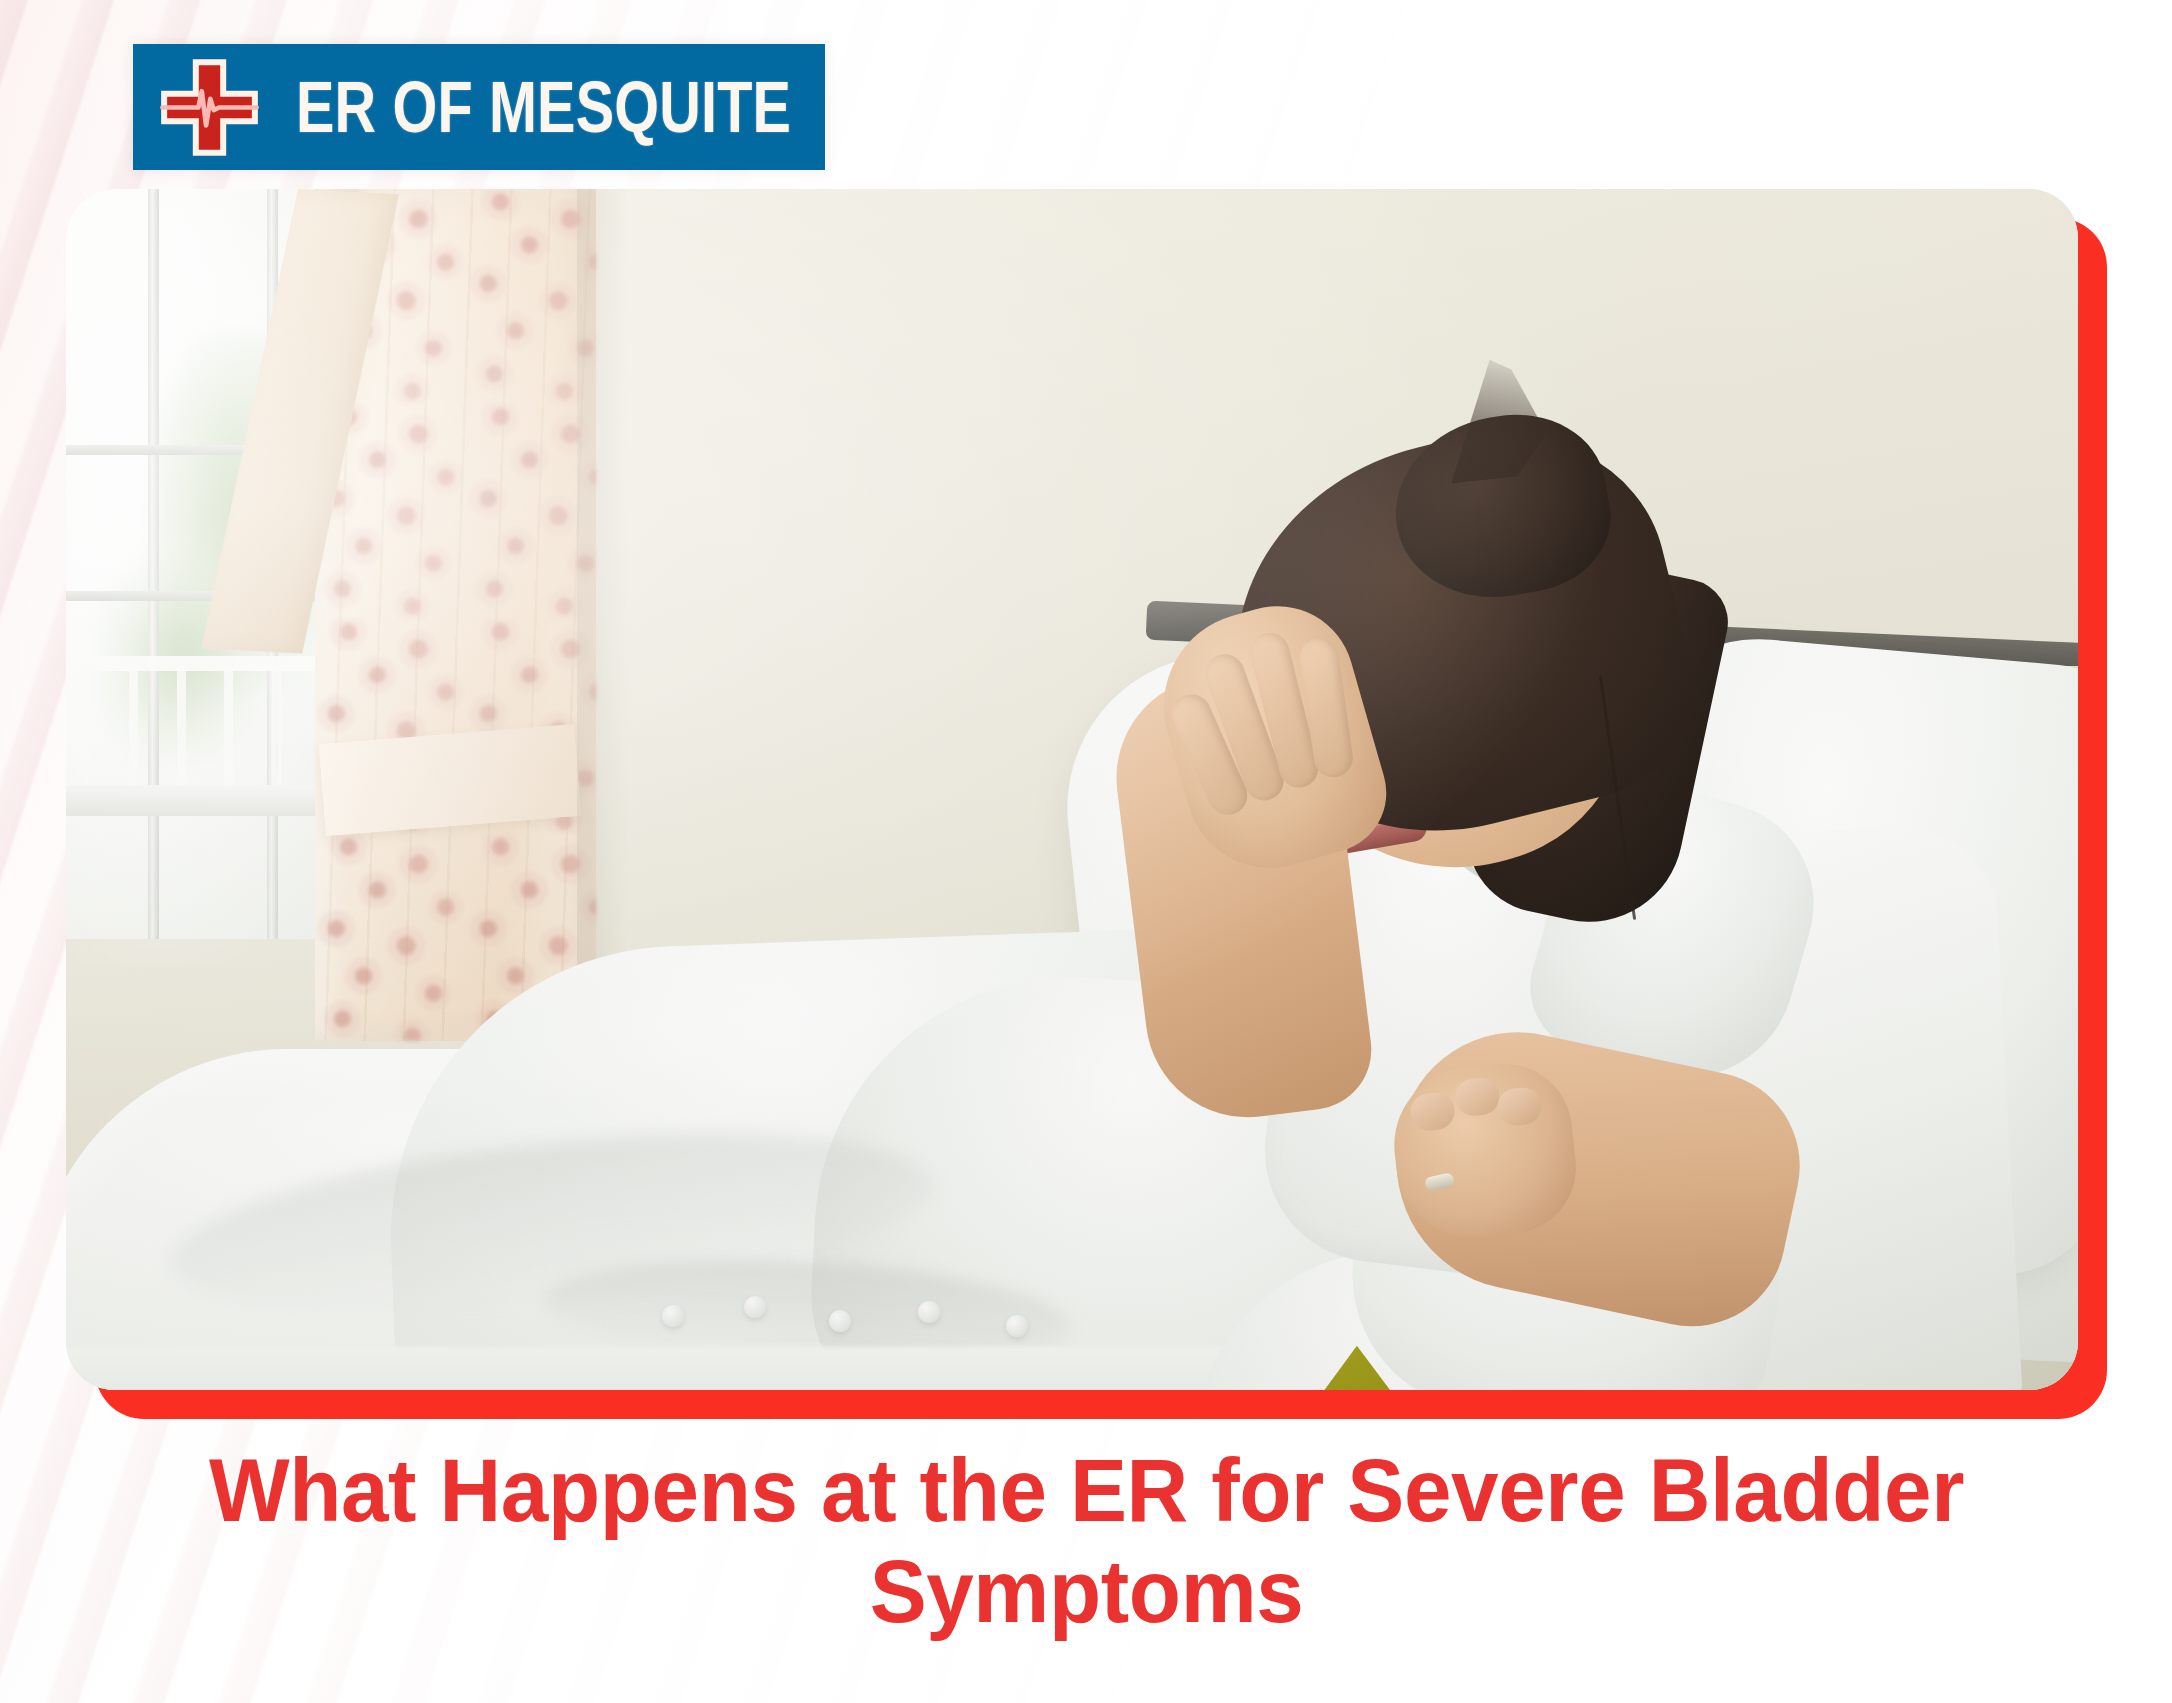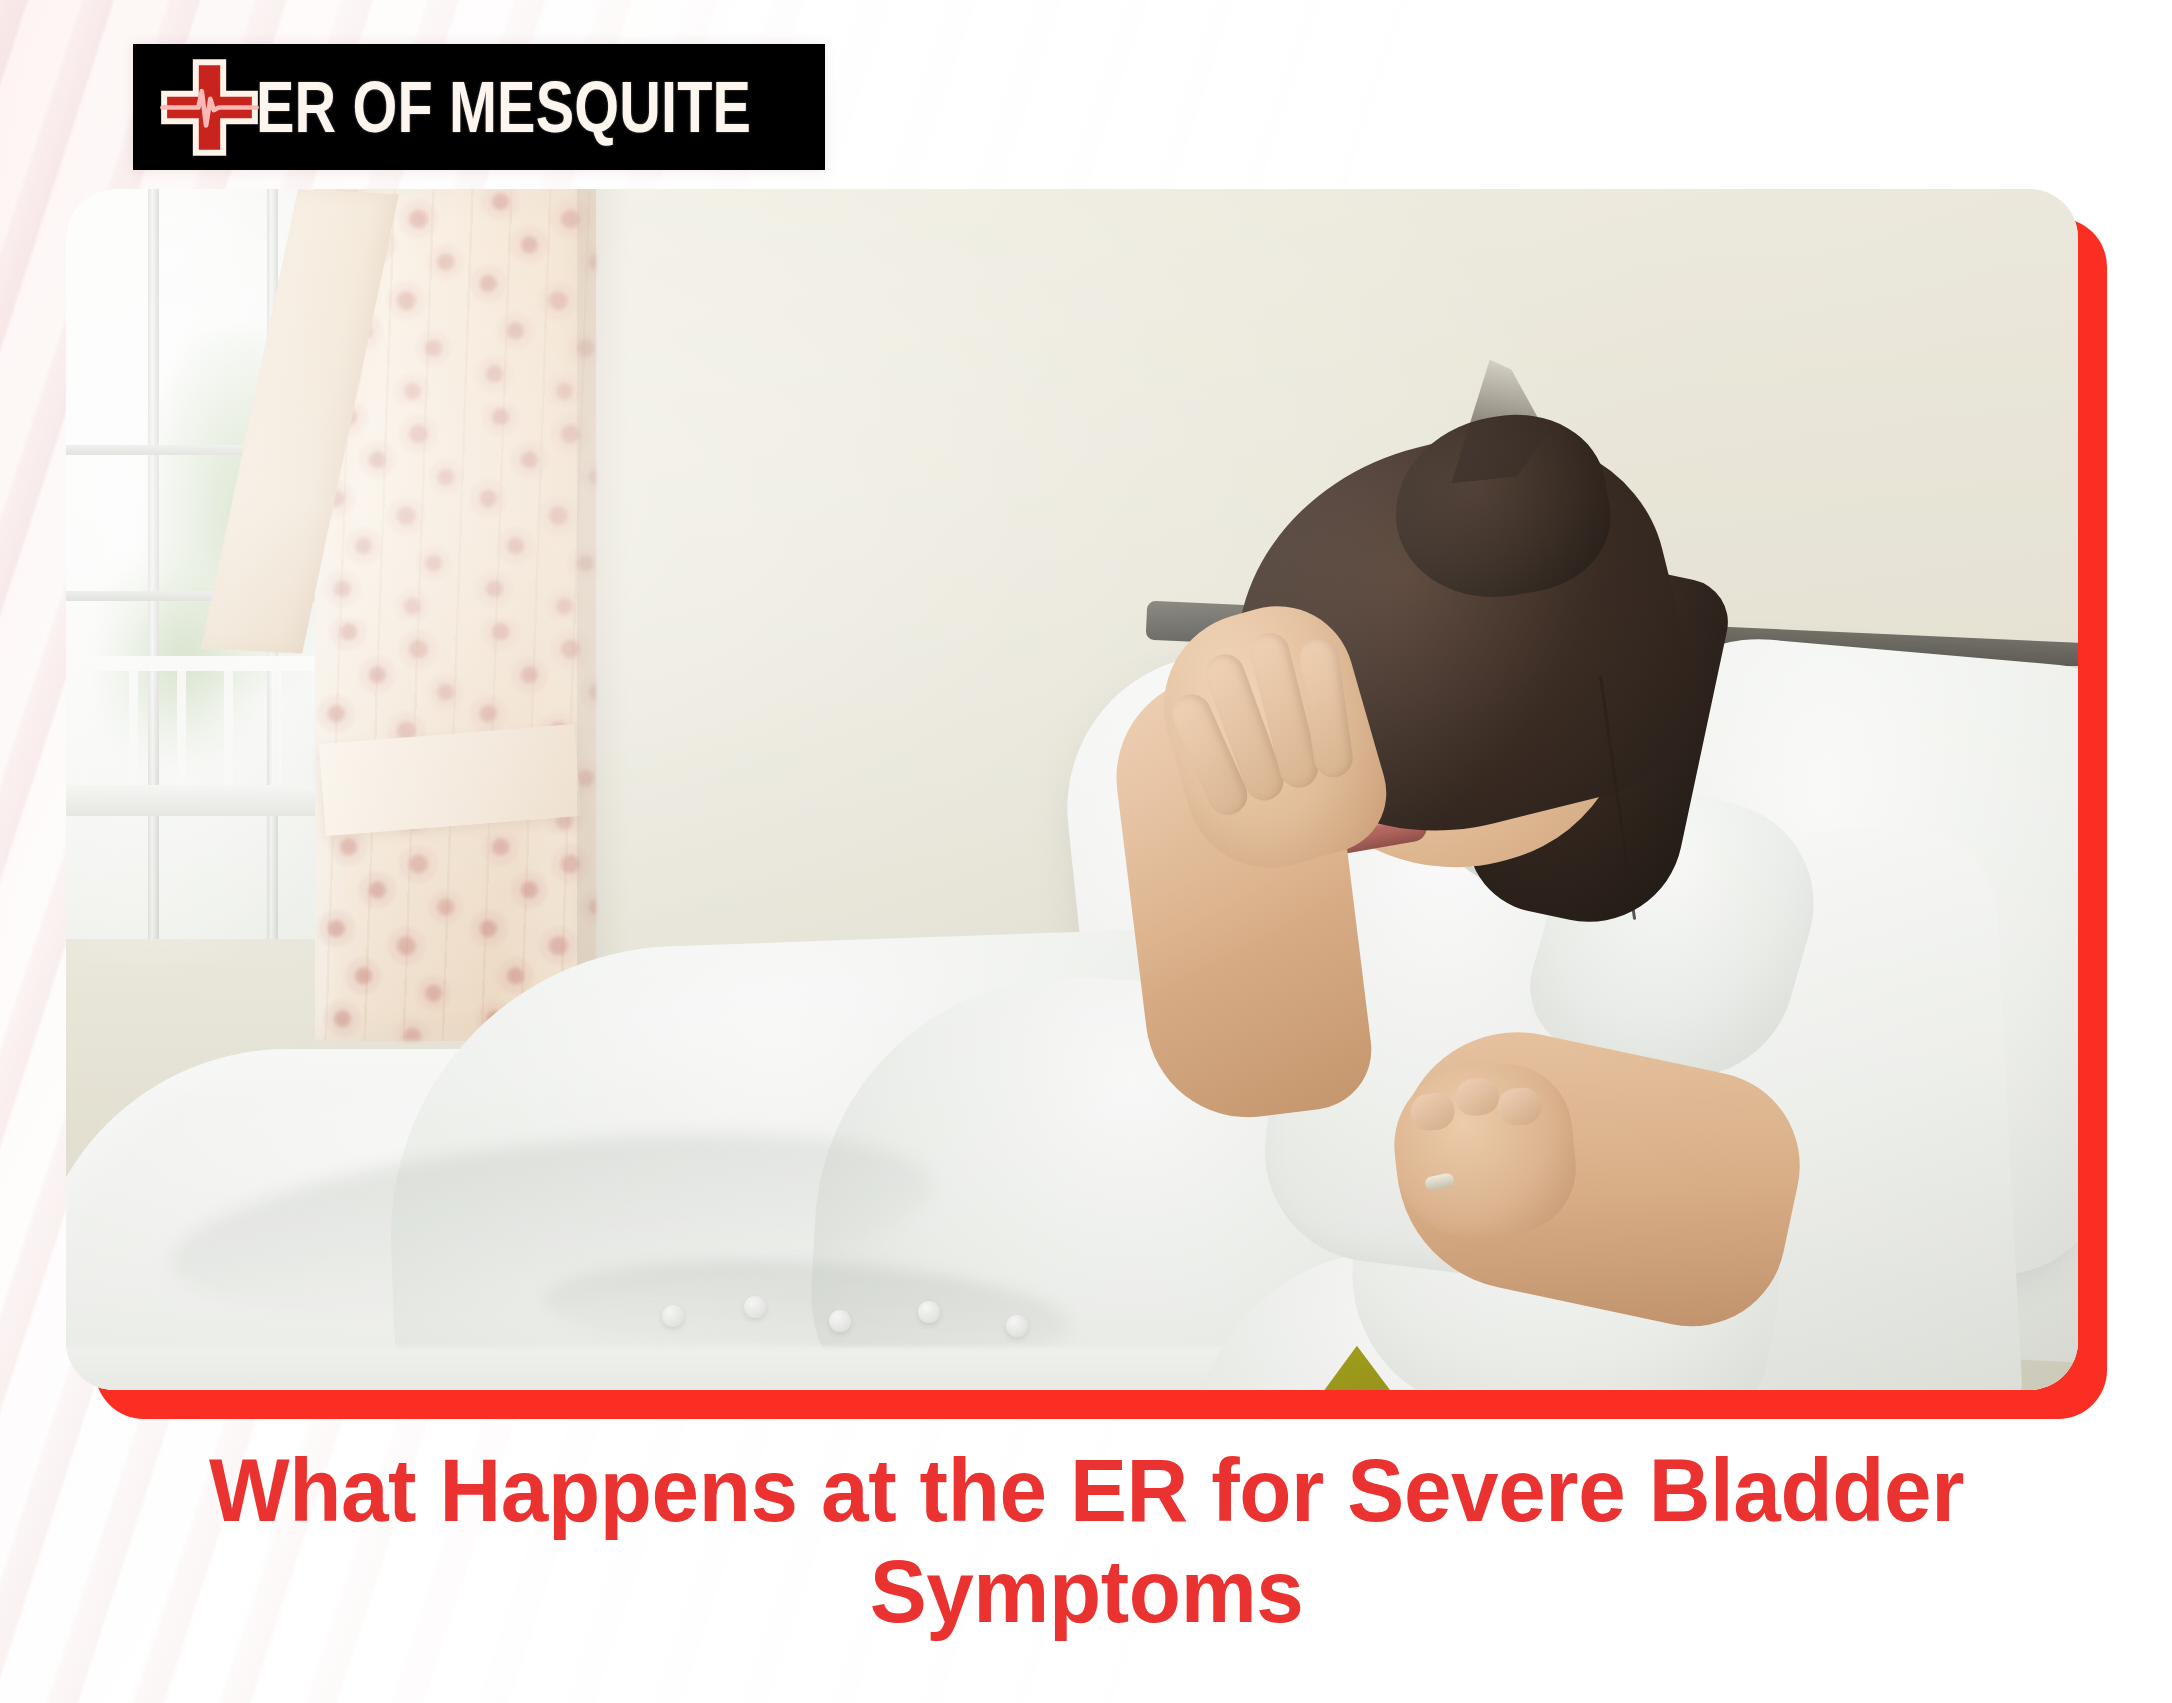--- a/index.html
+++ b/index.html
@@ -44,26 +44,27 @@
     background: linear-gradient(100deg, rgba(255,255,255,0) 0%, rgba(255,255,255,0.55) 14%, rgba(255,255,255,0.97) 34%, #fff 100%);
   }
 
   
   #logo {
     position: absolute;
     left: 133px;
     top: 44px;
     width: 692px;
     height: 126px;
-    background: #000000;
+    background: #0369a1;
     display: flex;
     align-items: center;
     padding-left: 25.6px;
     box-shadow: 0 0 12px rgba(120,40,40,0.10);
     z-index: 40;
+    gap: 40px;
   }
   #logo-mark {
     width: 101px;
     height: 101px;
     position: relative;
     flex: 0 0 auto;
   }
   #logo-mark svg { display: block; width: 101px; height: 101px; }
   #logo-text {
     color: #fdf6ef;

